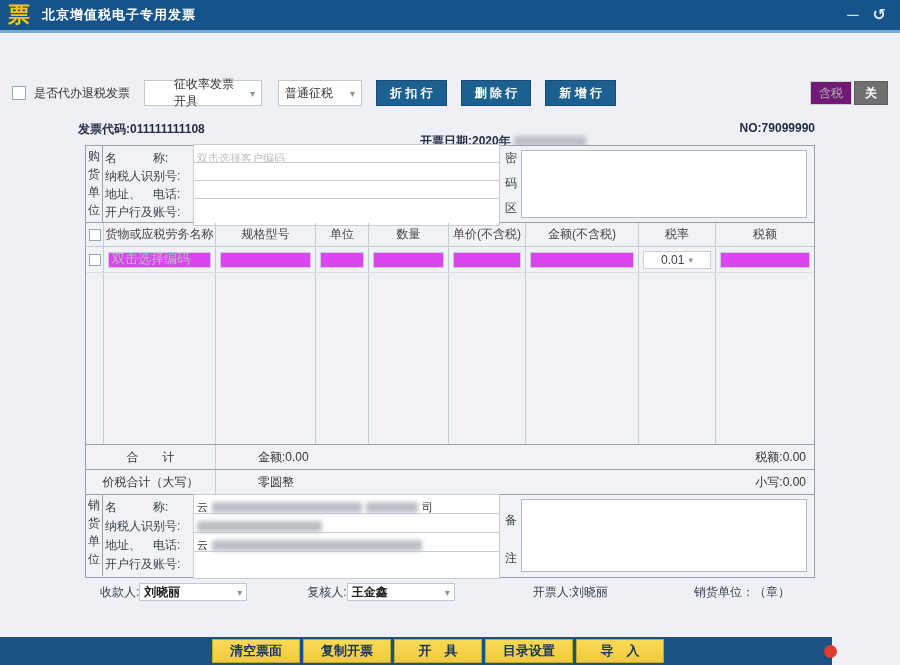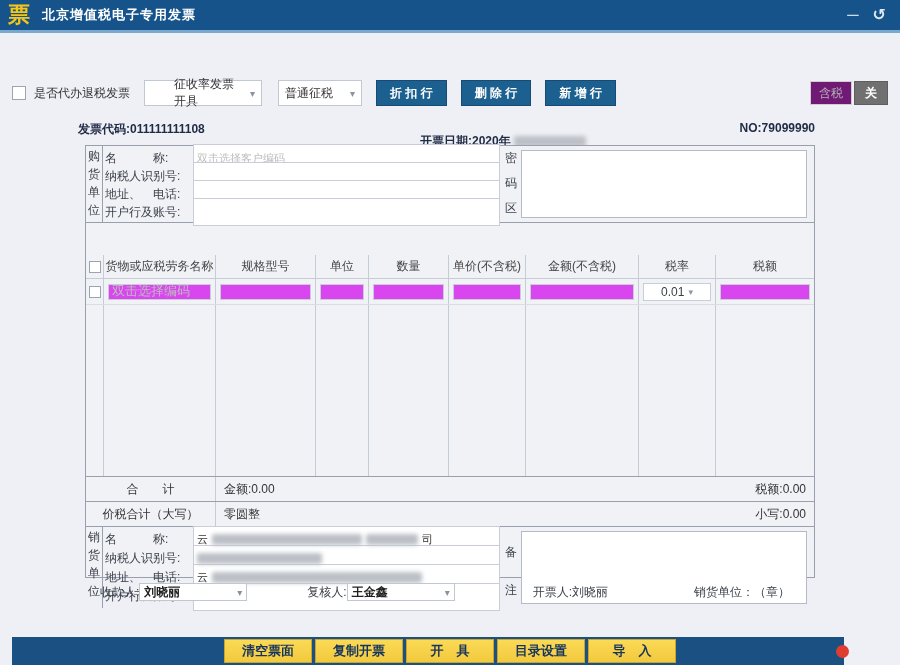--- a/index.html
+++ b/index.html
@@ -56,55 +56,55 @@
   .frow { display:flex; align-items:center; height:18px; }
   .frow .flabel { width:88px; white-space:pre; color:#3a3f48; }
   .frow input, .fakeinput { flex:1; height:15px; background:#ffffff; border:1px solid #c8cdd8;
           font-family:inherit; font-size:11px; padding:13px 3px; color:#333; }
   .frow input::placeholder { color:#bcbcbc; }
   .fakeinput { display:flex; align-items:center; gap:4px; overflow:hidden; }
   .sidecol { width:18px; text-align:center; color:#3a3f48; word-break:break-all; }
   .bigbox { flex:1; margin:4px 7px 4px 1px; background:#ffffff; border:1px solid #b4bac6; }
 
   
-  .t-head { display:flex; height:24px; align-items:center; border-bottom:1px solid #c6ccd6;margin-top:32px; }
+  .t-head { display:flex; height:24px; align-items:center; border-bottom:1px solid #c6ccd6; }
   .t-head .cell { text-align:center; color:#444; overflow:hidden; white-space:nowrap; }
   .t-row { display:flex; height:26px; align-items:center; border-bottom:1px solid #d9dde5; }
   .t-body { display:flex; height:171px; }
   .cell { border-right:1px solid #c6ccd6; height:100%; display:flex; align-items:center; justify-content:center; }
   .cell:last-child { border-right:none; }
   .w-check{width:18px;} .w-name{width:112px;} .w-spec{width:100px;} .w-unit{width:53px;}
   .w-qty{width:80px;} .w-price{width:77px;} .w-amt{width:113px;} .w-rate{width:77px;} .w-tax{flex:1;}
   .t-row input { width:calc(100% - 8px); height:16px; border:1px solid #c8cdd8; background:#d946ef;
                  font-family:Liberation Mono, monospace; font-size:13px; padding:0 3px; }
   .t-row input::placeholder { color:#bcbcbc; }
   .combo-small { width:calc(100% - 8px); height:18px; background:#fff; border:1px solid #c8cdd8;
                  display:flex; align-items:center; justify-content:center; gap:4px; }
   .combo-small .arrow { color:#8a93a0; font-size:9px; }
   .cbx-sm { width:12px; height:12px; background:#fff; border:1px solid #9aa4b2; display:inline-block; }
 
   
-  .sum-row { display:flex; align-items:center; height:25px; border-top:1px solid #98a0ae; color:#333; }
+  .sum-row { display:flex; align-items:center; height:25px; border-top:1px solid #98a0ae; color:#333;gap:34px; }
   .sum-c1 { width:130px; height:100%; display:flex; align-items:center; justify-content:center;
             border-right:1px solid #c6ccd6; }
   .sum-mid { flex:1; padding-left:8px; }
   .sum-right { padding-right:8px; }
 
   
   .footer-info { position:absolute; top:582px; left:100px; width:730px; height:20px;
                  display:flex; align-items:center; color:#3a3f48; }
   .fi-combo { width:108px; height:18px; background:#fff; border:1px solid #c0c6d2;
               display:flex; align-items:center; padding:0 4px; font-weight:bold; color:#222; }
   .fi-combo .arrow { margin-left:auto; color:#8a93a0; font-size:10px; }
   .grp2 { margin-left:60px; } .issuer { margin-left:78px; font-weight:bold; color:#222; }
   .issuer-plain { font-weight:normal; color:#3a3f48; }
   .stamp { margin-left:86px; }
 
   
-  .bottombar { position:absolute; bottom:0; left:12px; width:832px; height:28px; background:#1b5182;
+  .bottombar { position:absolute; bottom:0; left:0; width:832px; height:28px; background:#1b5182;
                display:flex; align-items:center; padding-left:212px; }
   .btn-yellow { width:88px; height:24px; margin-right:3px; background:linear-gradient(#fbda55,#f2c93e);
                 border:1px solid #caa52e; color:#15355e; font-weight:bold; font-size:13px;
                 display:flex; align-items:center; justify-content:center; cursor:pointer; white-space:pre; }
   .rec-dot { position:absolute; right:-5px; top:8px; width:13px; height:13px; border-radius:50%; background:#e03c31; }
 </style>
 </head>
 <body>
 
 <div class="page">

